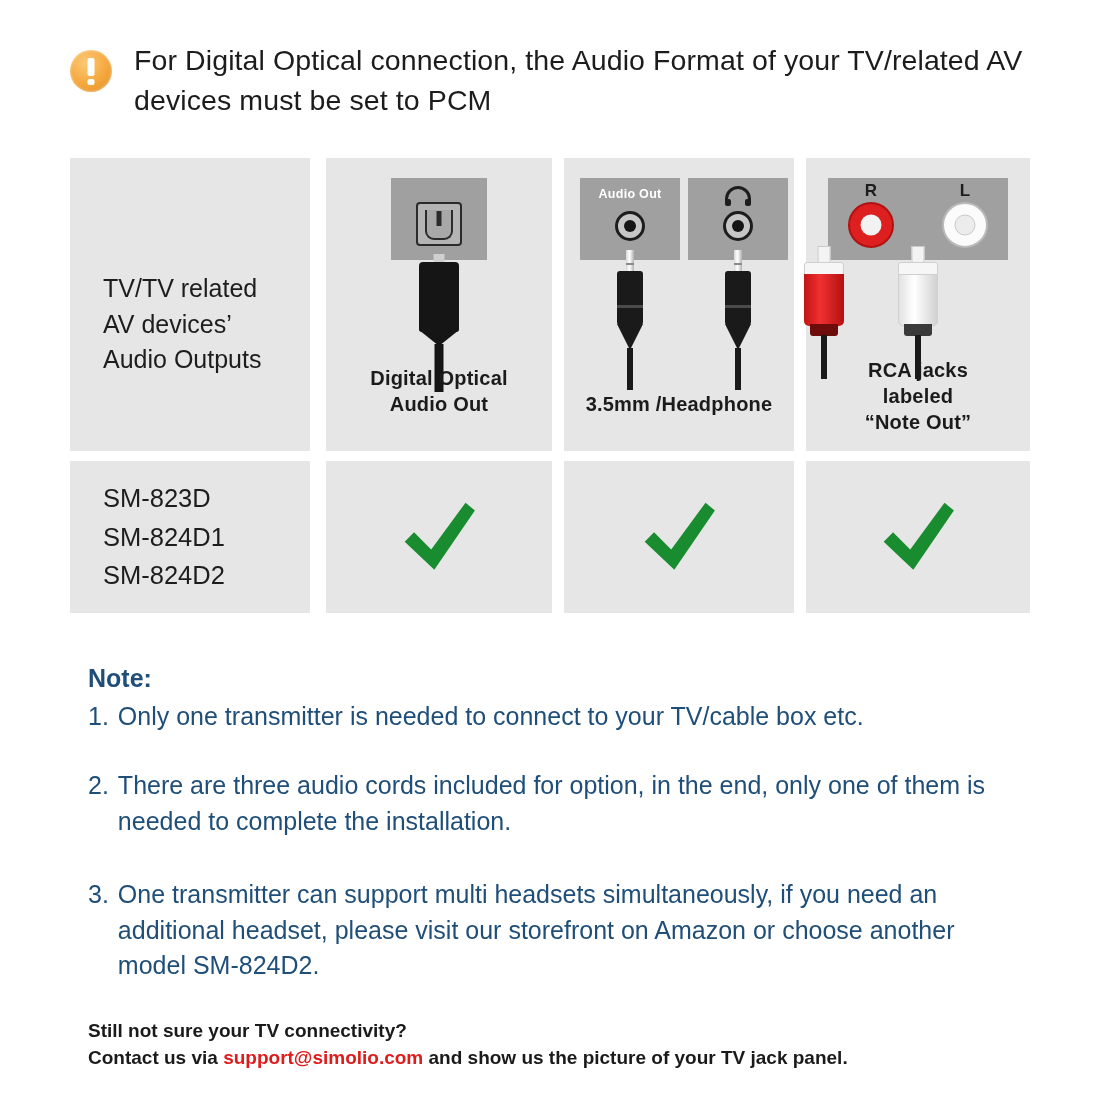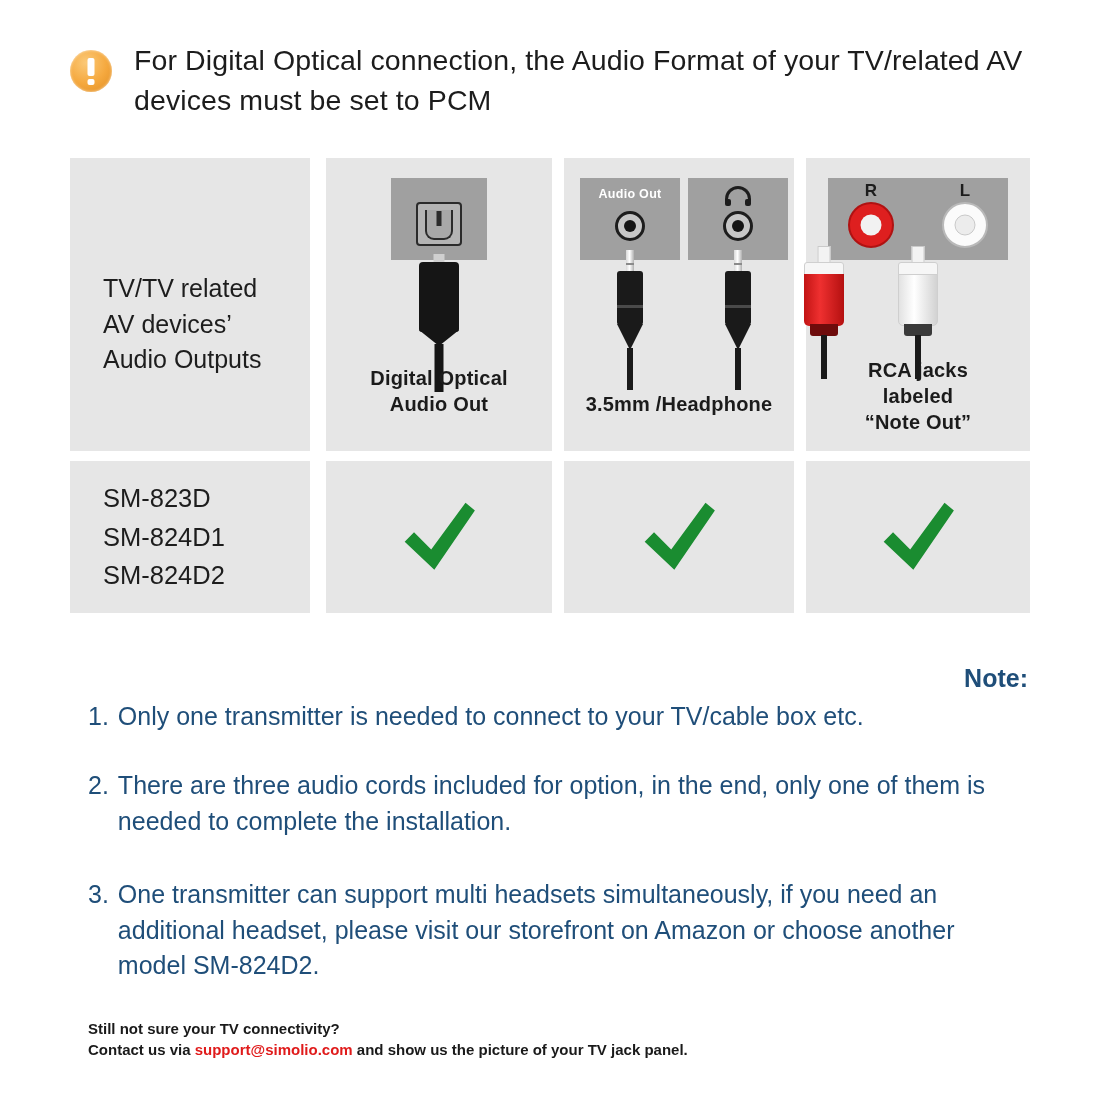--- a/index.html
+++ b/index.html
@@ -213,33 +213,33 @@
   }
 
   
   .checkwrap{
     width:100%;height:100%;display:flex;align-items:center;justify-content:center;
   }
   .check{width:78px;height:78px;display:block;}
 
   
   .notes{position:absolute;left:88px;top:662px;width:940px;color:#1f4e79;}
-  .note-title{font-size:25px;font-weight:bold;line-height:1.3;color:#1f4e79;text-align:right;}
+  .note-title{font-size:25px;font-weight:bold;line-height:1.3;color:#1f4e79;}
   .note{
     font-size:25px;line-height:1.42;color:#1f4e79;
     display:flex;gap:9px;margin-top:4px;
   }
   .note .num{flex:0 0 auto;}
   .note .txt{flex:1 1 auto;}
   .note.n2{margin-top:34px;}
   .note.n3{margin-top:38px;}
 
   
   .footer{position:absolute;left:88px;top:1018px;width:950px;color:#1a1a1a;}
-  .footer-line{font-size:15px;line-height:1.42;font-weight:bold;}
+  .footer-line{font-size:19px;line-height:1.42;font-weight:bold;}
   .email{color:#e01b1b;}
 </style>
 </head>
 <body>
 
 <div class="page">
 
   <div class="banner">
     <div class="warn-icon">
       <div class="bang"></div>

